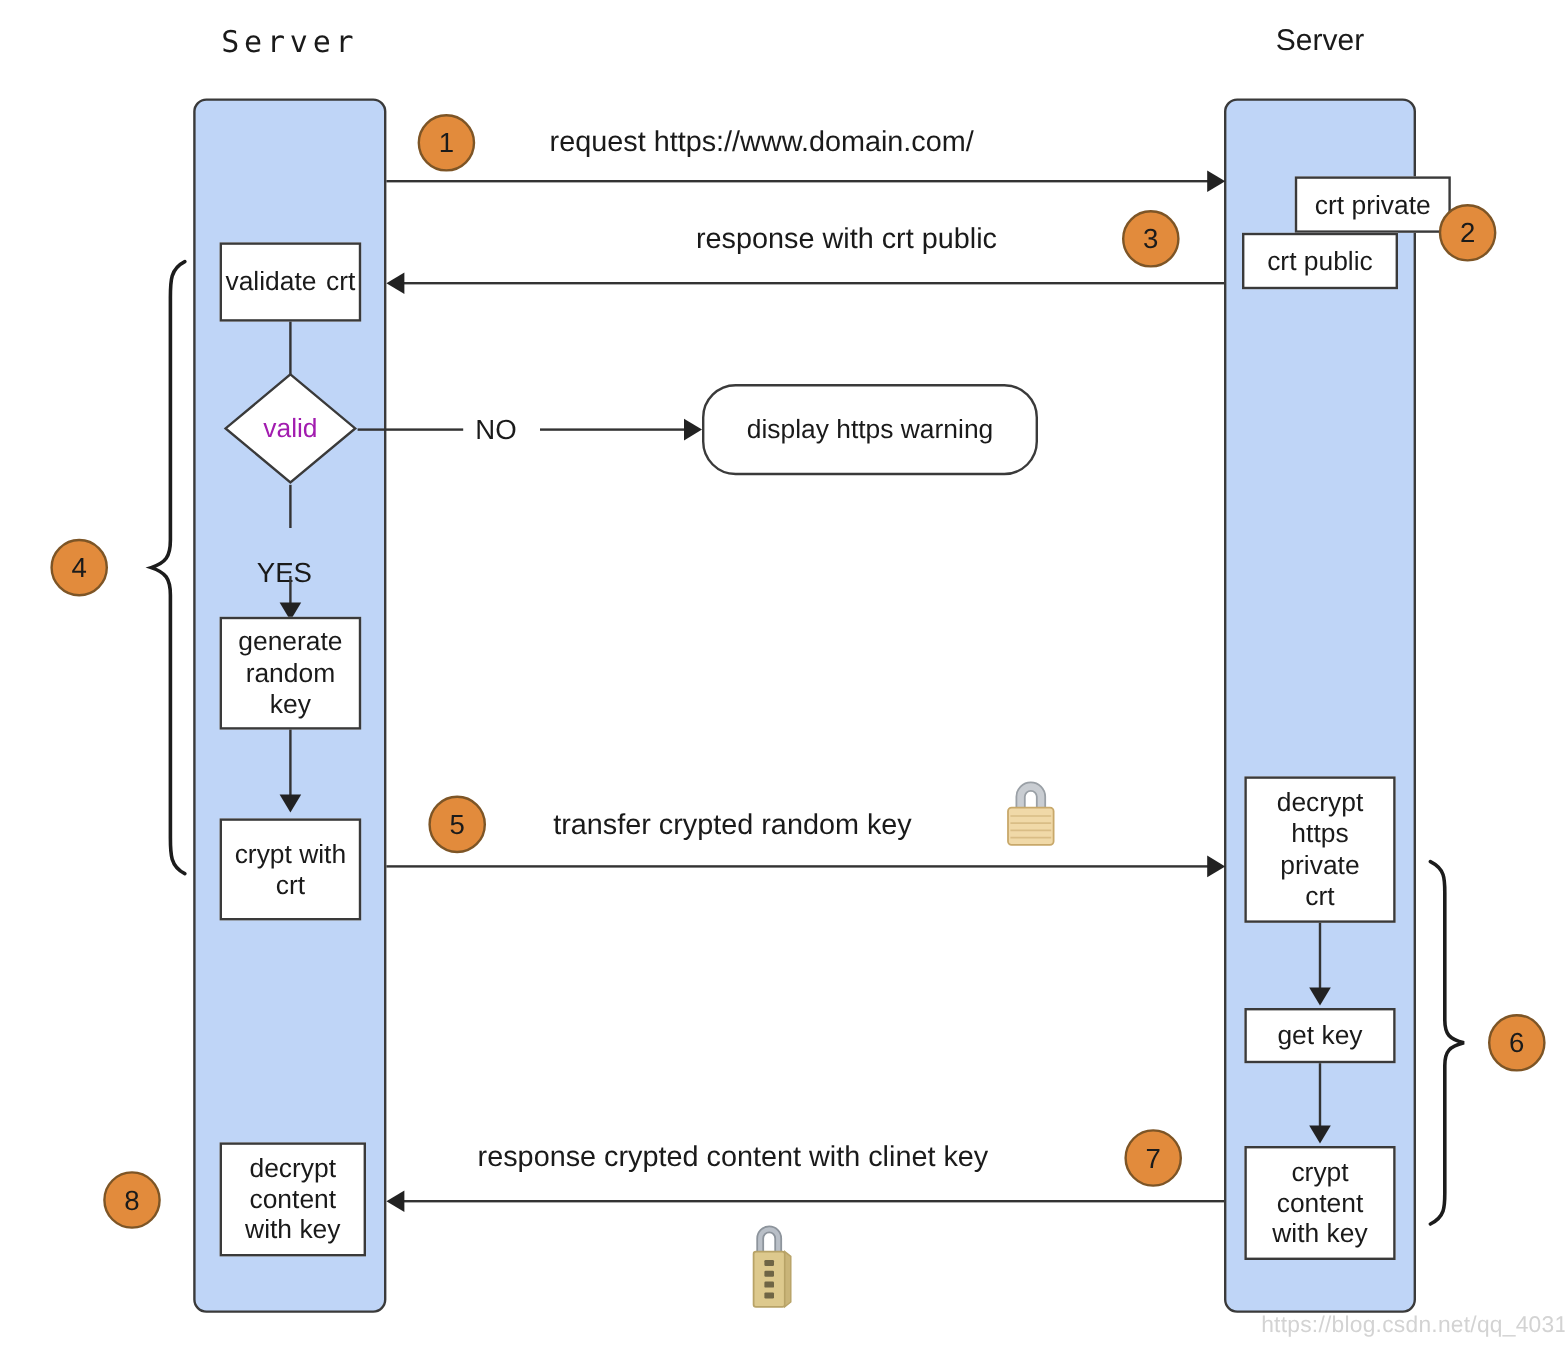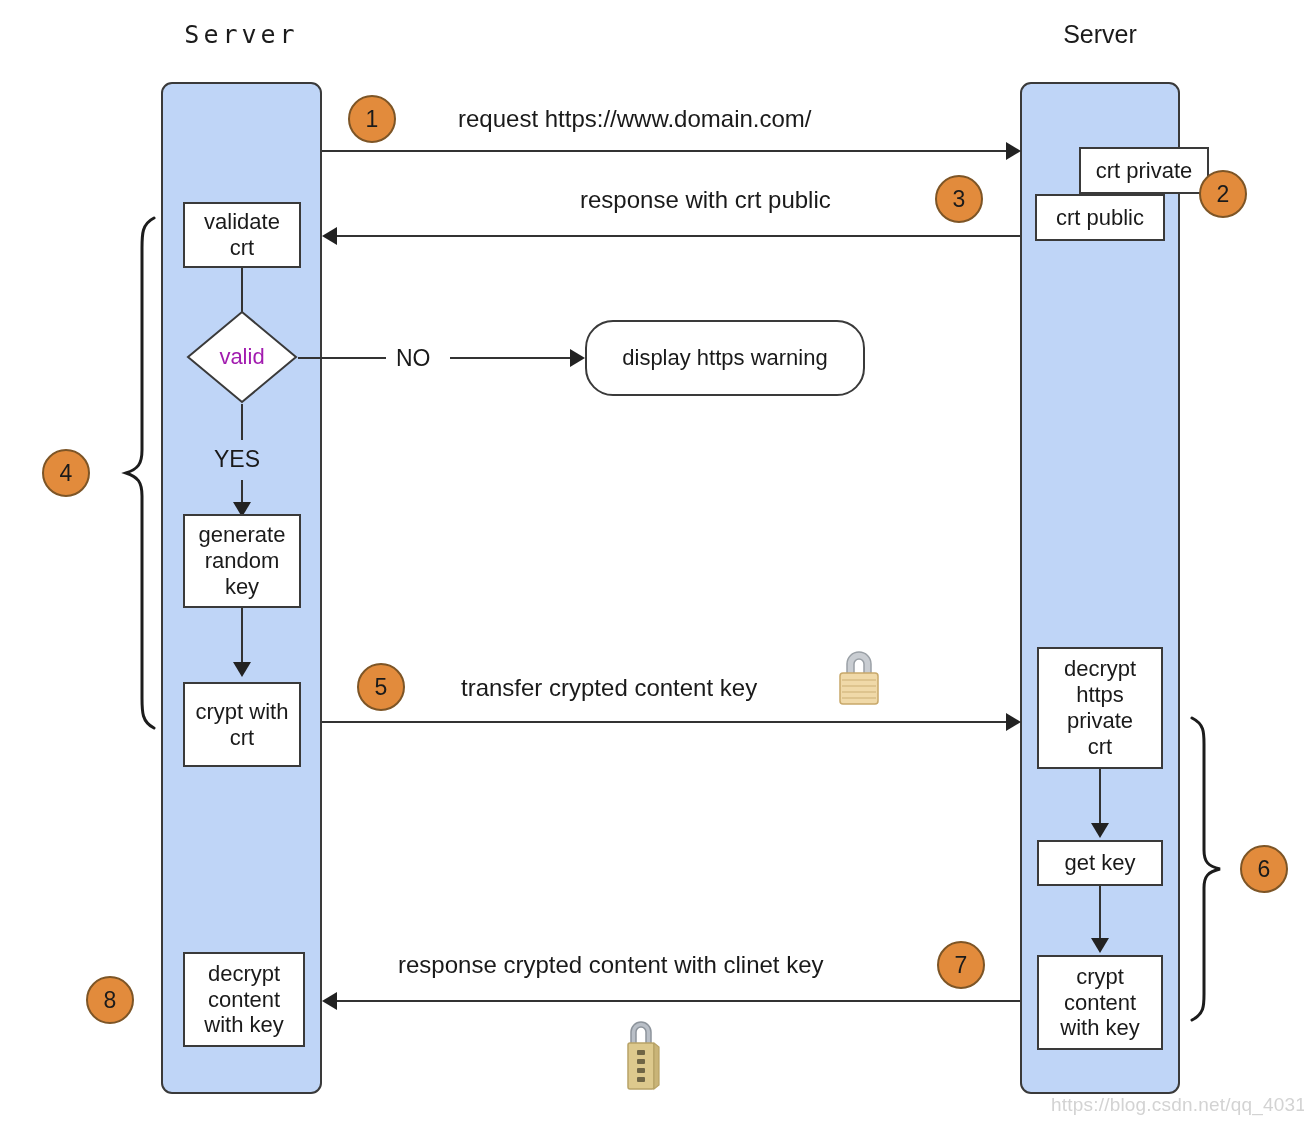--- a/index.html
+++ b/index.html
@@ -166,21 +166,21 @@
   <div class="box" style="left:1035px; top:194px; width:130px; height:47px;">
     <span>crt public</span>
   </div>
   <div class="marker" style="left:1199px; top:170px;">2</div>
 
   <div class="hline" style="left:330px; top:235px; width:690px;"></div>
   <div class="arrowhead arrow-left" style="left:322px; top:227px;"></div>
   <div class="marker" style="left:935px; top:175px;">3</div>
   <div class="flow-label" style="left:580px; top:186px;">response with crt public</div>
 
-  <div class="box" style="left:183px; top:202px; width:118px; height:66px; flex-direction:column;">
+  <div class="box" style="left:183px; top:202px; width:118px; height:66px; flex-direction:row;">
     <span>validate</span>
     <span>crt</span>
   </div>
 
   <div class="vline" style="left:241px; top:268px; height:44px;"></div>
 
   <div class="diamond-wrap" style="left:186px; top:310px; width:112px; height:94px;">
     <svg width="112" height="94" viewBox="0 0 112 94">
       <polygon points="56,2 110,47 56,92 2,47" fill="#ffffff" stroke="#3a3a3a" stroke-width="2"></polygon>
     </svg>
@@ -190,21 +190,21 @@
   <div class="hline" style="left:298px; top:357px; width:88px;"></div>
   <div class="branch-label" style="left:396px; top:345px;">NO</div>
   <div class="hline" style="left:450px; top:357px; width:126px;"></div>
   <div class="arrowhead arrow-right" style="left:570px; top:349px;"></div>
 
   <div class="box" style="left:585px; top:320px; width:280px; height:76px;border-radius:28px;">
     <span>display https warning</span>
   </div>
 
   <div class="vline" style="left:241px; top:404px; height:36px;"></div>
-  <div class="branch-label" style="left:214px; top:446px;">YES</div>
+  <div class="branch-label" style="left:214px; top:464px;">YES</div>
   <div class="vline" style="left:241px; top:480px; height:26px;"></div>
   <div class="arrowhead arrow-down" style="left:233px; top:502px;"></div>
 
   <div class="box" style="left:183px; top:514px; width:118px; height:94px; flex-direction:column;">
     <span>generate</span>
     <span>random</span>
     <span>key</span>
   </div>
 
   <div class="vline" style="left:241px; top:608px; height:58px;"></div>
@@ -218,21 +218,21 @@
   <div class="brace" style="left:118px; top:214px; width:42px; height:518px;">
     <svg width="42" height="518" viewBox="0 0 42 518">
       <path d="M36 4 C24 10, 24 20, 24 34 L24 236 C24 250, 20 255, 8 259 C20 263, 24 268, 24 282 L24 484 C24 498, 24 508, 36 514" fill="none" stroke="#1c1c1c" stroke-width="3" stroke-linecap="round"></path>
     </svg>
   </div>
   <div class="marker" style="left:42px; top:449px;">4</div>
 
   <div class="hline" style="left:322px; top:721px; width:686px;"></div>
   <div class="arrowhead arrow-right" style="left:1006px; top:713px;"></div>
   <div class="marker" style="left:357px; top:663px;">5</div>
-  <div class="flow-label" style="left:461px; top:674px;">transfer crypted content key</div>
+  <div class="flow-label" style="left:461px; top:674px;">transfer crypted random key</div>
 
   <div class="lock" style="left:833px; top:648px; width:52px; height:58px;">
     <svg width="52" height="58" viewBox="0 0 52 58">
       <path d="M14 26 L14 16 A12 12 0 0 1 38 16 L38 26 L31 26 L31 16 A5 5 0 0 0 21 16 L21 26 Z" fill="#c9cdd2" stroke="#9aa0a6" stroke-width="1.5"></path>
       <rect x="7" y="25" width="38" height="31" rx="3" fill="#f0d9a8" stroke="#c8a86a" stroke-width="1.5"></rect>
       <g stroke="#d9bd86" stroke-width="1.4">
         <line x1="9" y1="32" x2="43" y2="32"></line>
         <line x1="9" y1="38" x2="43" y2="38"></line>
         <line x1="9" y1="44" x2="43" y2="44"></line>
         <line x1="9" y1="50" x2="43" y2="50"></line>

